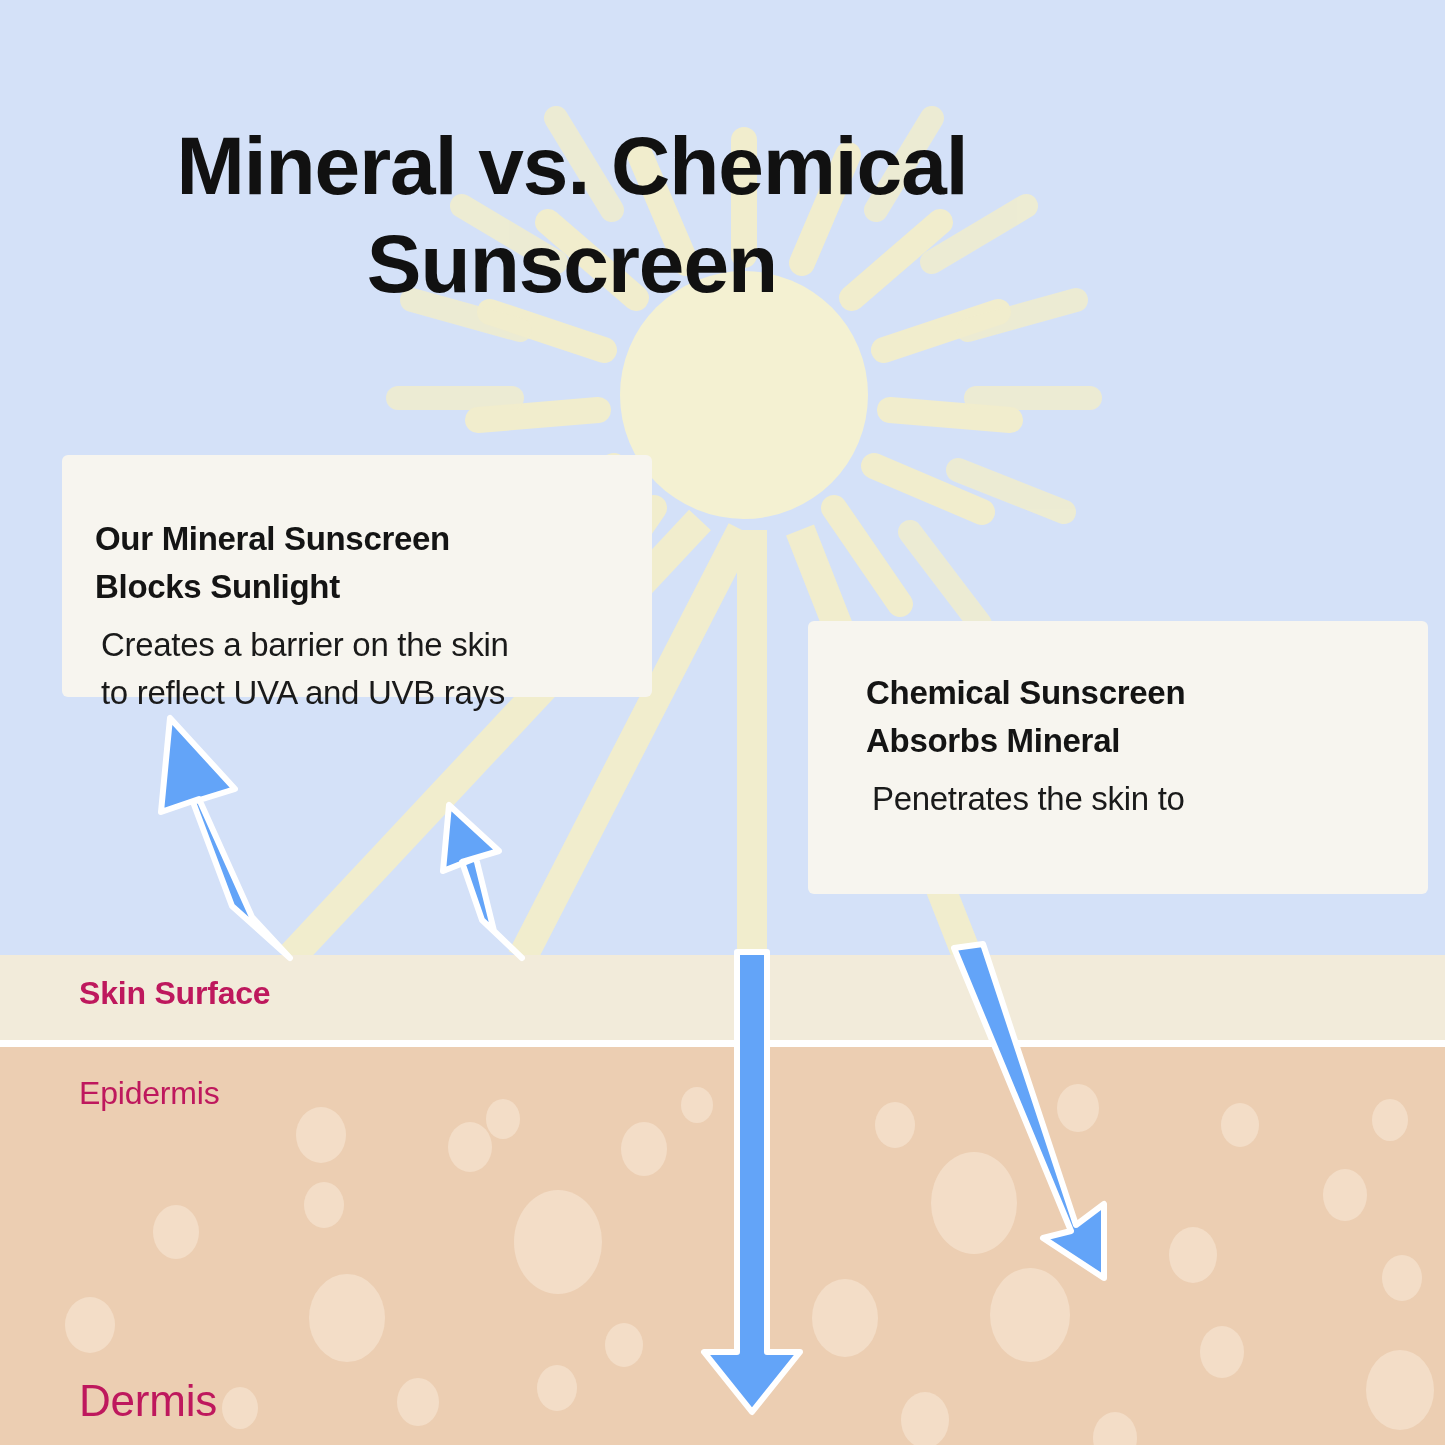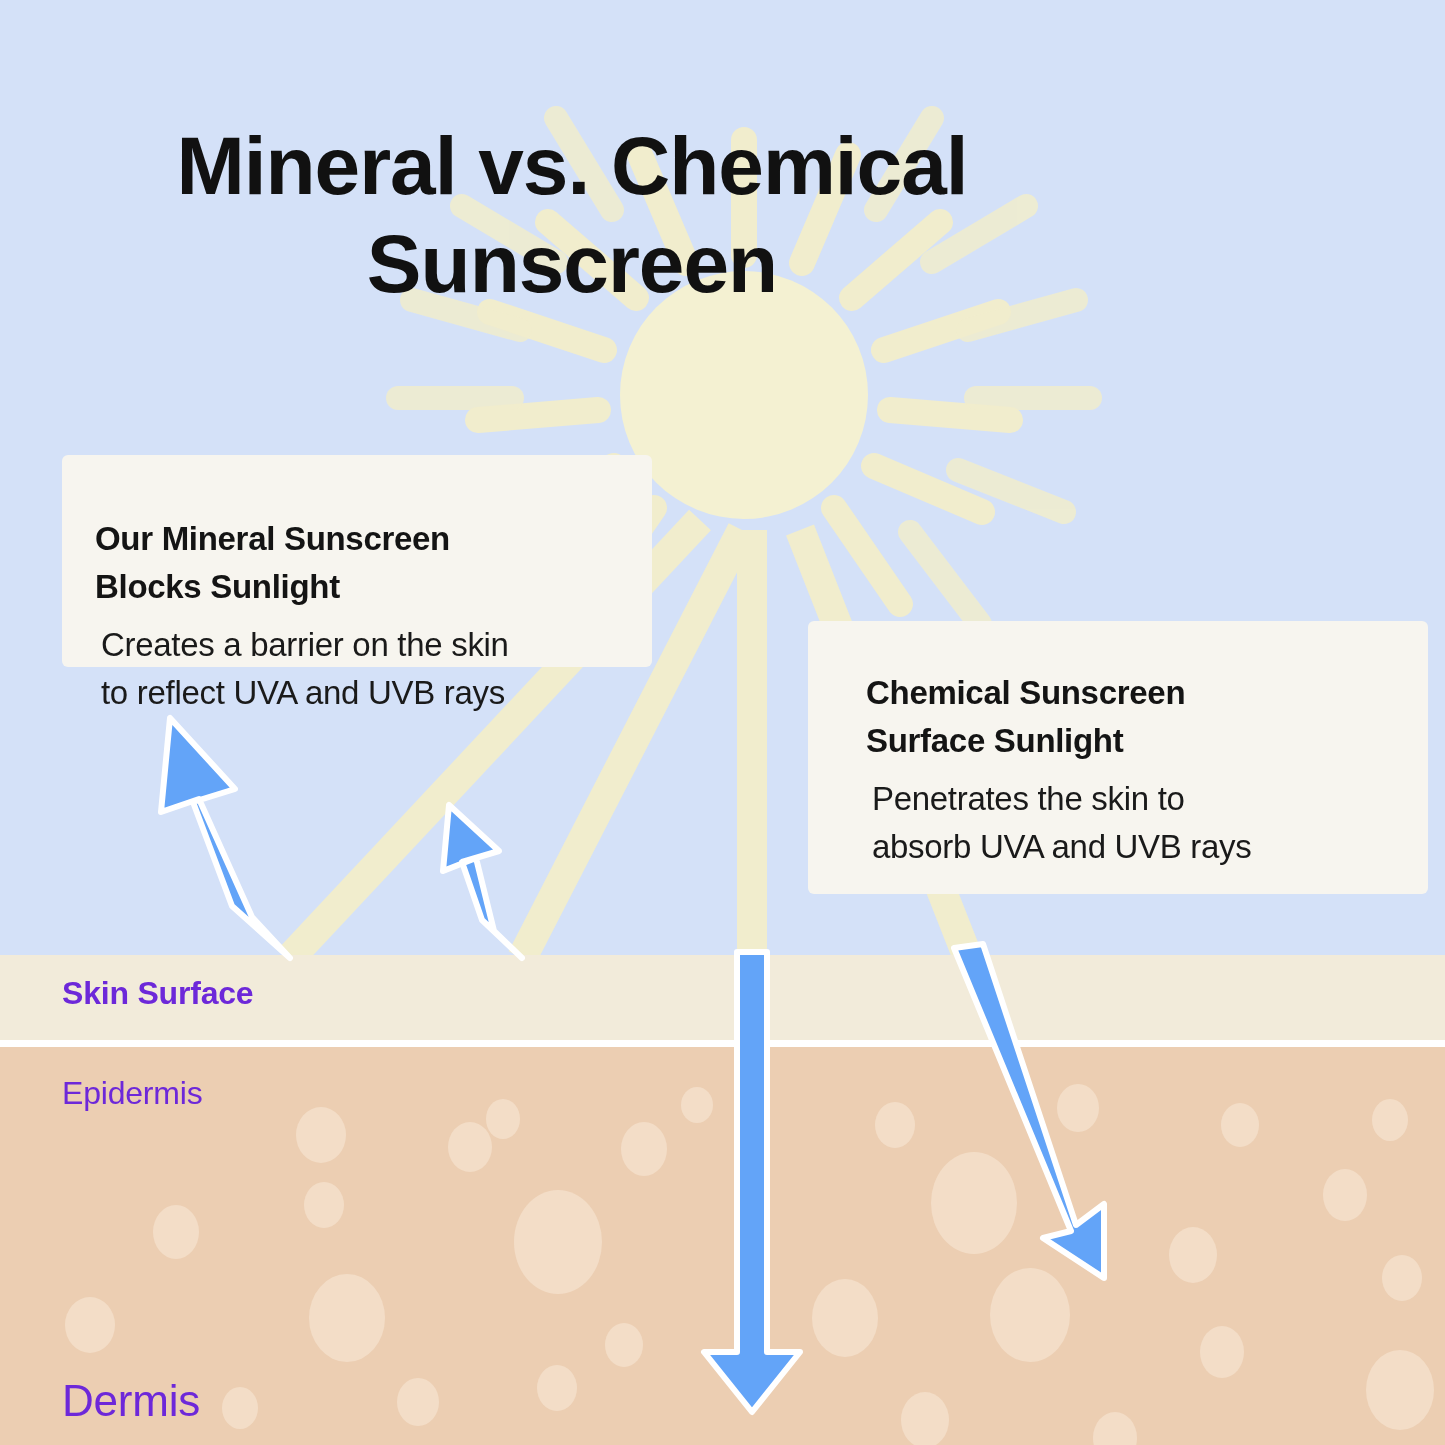--- a/index.html
+++ b/index.html
@@ -36,21 +36,21 @@
   
   .card{
     position:absolute;
     background:#f7f5ef;
     border-radius:6px;
     z-index:7;
     box-sizing:border-box;
   }
   #card-mineral{
     left:62px; top:455px;
-    width:590px; height:212px;
+    width:590px; height:242px;
     padding:60px 40px 0 33px;
   }
   #card-chemical{
     left:808px; top:621px;
     width:620px; height:273px;
     padding:48px 36px 0 58px;
   }
   .card-title{
     font-size:33px;
     font-weight:bold;
@@ -64,23 +64,24 @@
     font-weight:normal;
     line-height:1.45;
     color:#1a1a1a;
     margin:6px;
     letter-spacing:-0.3px;
   }
 
   
   .layer-label{
     position:absolute;
-    color:#6d28d9;
+    color:#be185d;
     letter-spacing:-0.2px;
     z-index:8;
+    margin-left:17px;
   }
   #label-skin-surface{ left:62px; top:975px; font-size:32px; font-weight:bold; }
   #label-epidermis  { left:62px; top:1075px; font-size:32px; font-weight:normal; }
   #label-dermis     { left:62px; top:1376px; font-size:44px; font-weight:normal; }
 </style>
 </head>
 <body>
 
 <div id="canvas">
 
@@ -201,25 +202,24 @@
     </div>
     <div class="card-body">
       <div>Creates a barrier on the skin</div>
       <div>to reflect UVA and UVB rays</div>
     </div>
   </div>
 
   <div class="card" id="card-chemical">
     <div class="card-title">
       <div>Chemical Sunscreen</div>
-      <div>Surface Sunlight</div>
+      <div>Absorbs Mineral</div>
     </div>
     <div class="card-body">
       <div>Penetrates the skin to</div>
-      <div>absorb UVA and UVB rays</div>
     </div>
   </div>
 
   <div class="layer-label" id="label-skin-surface">Skin Surface</div>
   <div class="layer-label" id="label-epidermis">Epidermis</div>
   <div class="layer-label" id="label-dermis">Dermis</div>
 
 </div>
 
 </body></html>

